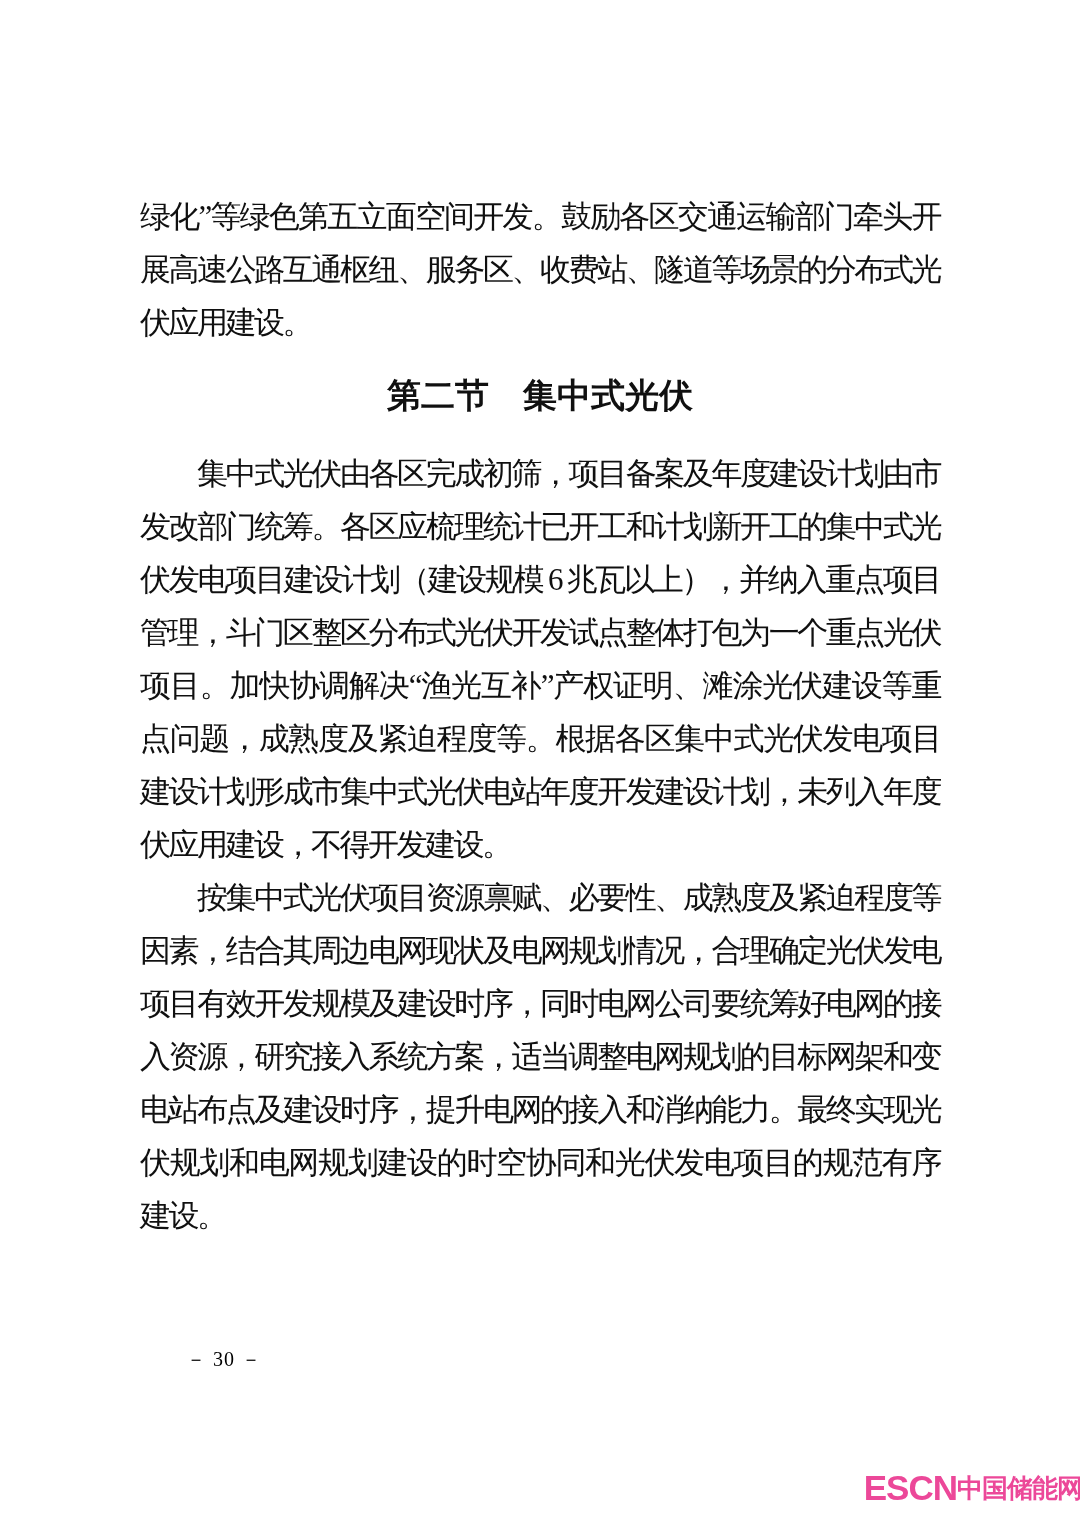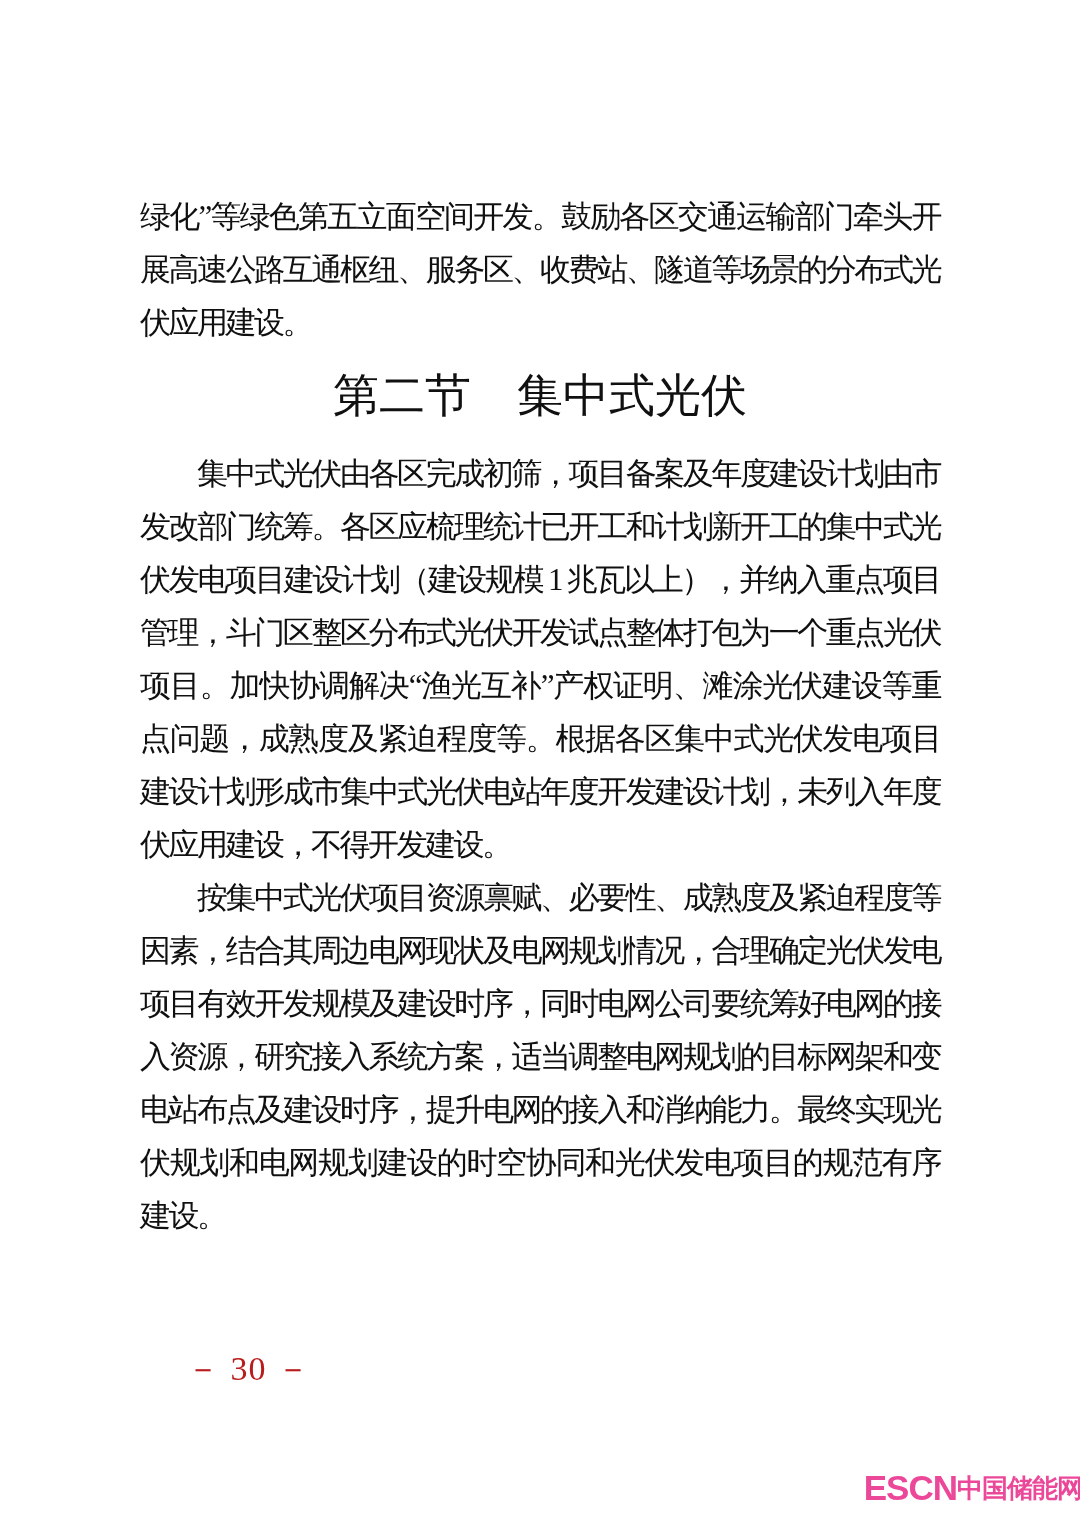--- a/index.html
+++ b/index.html
@@ -34,33 +34,33 @@
   }
   .line.last {
     text-align-last: left;
   }
   .line.indent {
     text-indent: 57px;
   }
   .section-heading {
     text-align: left;
     text-align-last: center;
-    font-weight: normal;
-    font-size: 46px;
+    font-weight: bold;
+    font-size: 34px;
     letter-spacing: 0;
     margin: 20px 0 25px 0;
     line-height: 53px;
   }
   .page-number {
     position: absolute;
     top: 1346px;
     left: 186px;
-    font-size: 34px;
+    font-size: 20px;
     letter-spacing: 1px;
-    color: #b91c1c;
+    color: #000000;
     font-family: "Liberation Serif", "DejaVu Serif", serif;
   }
   .site-logo {
     position: absolute;
     top: 1468px;
     right: 30px;
     display: flex;
     align-items: center;
     font-family: "Liberation Sans", "DejaVu Sans", sans-serif;
     font-weight: 700;
@@ -87,21 +87,21 @@
       <div class="line">绿化”等绿色第五立面空间开发。鼓励各区交通运输部门牵头开</div>
       <div class="line">展高速公路互通枢纽、服务区、收费站、隧道等场景的分布式光</div>
       <div class="line last">伏应用建设。</div>
     </div>
 
     <div class="section-heading">第二节　集中式光伏</div>
 
     <div class="para">
       <div class="line indent">集中式光伏由各区完成初筛，项目备案及年度建设计划由市</div>
       <div class="line">发改部门统筹。各区应梳理统计已开工和计划新开工的集中式光</div>
-      <div class="line">伏发电项目建设计划（建设规模 1 兆瓦以上），并纳入重点项目</div>
+      <div class="line">伏发电项目建设计划（建设规模 6 兆瓦以上），并纳入重点项目</div>
       <div class="line">管理，斗门区整区分布式光伏开发试点整体打包为一个重点光伏</div>
       <div class="line">项目。加快协调解决“渔光互补”产权证明、滩涂光伏建设等重</div>
       <div class="line">点问题，成熟度及紧迫程度等。根据各区集中式光伏发电项目</div>
       <div class="line">建设计划形成市集中式光伏电站年度开发建设计划，未列入年度</div>
       <div class="line last">伏应用建设，不得开发建设。</div>
     </div>
 
     <div class="para">
       <div class="line indent">按集中式光伏项目资源禀赋、必要性、成熟度及紧迫程度等</div>
       <div class="line">因素，结合其周边电网现状及电网规划情况，合理确定光伏发电</div>

